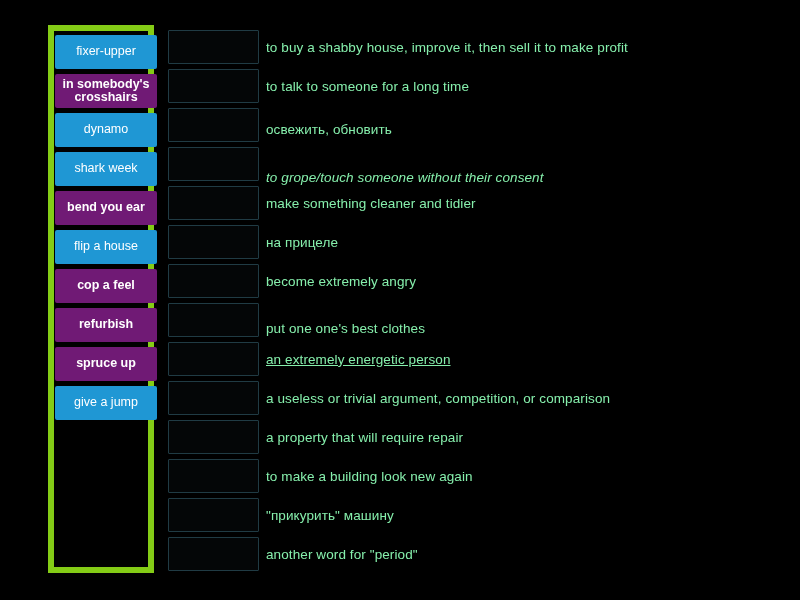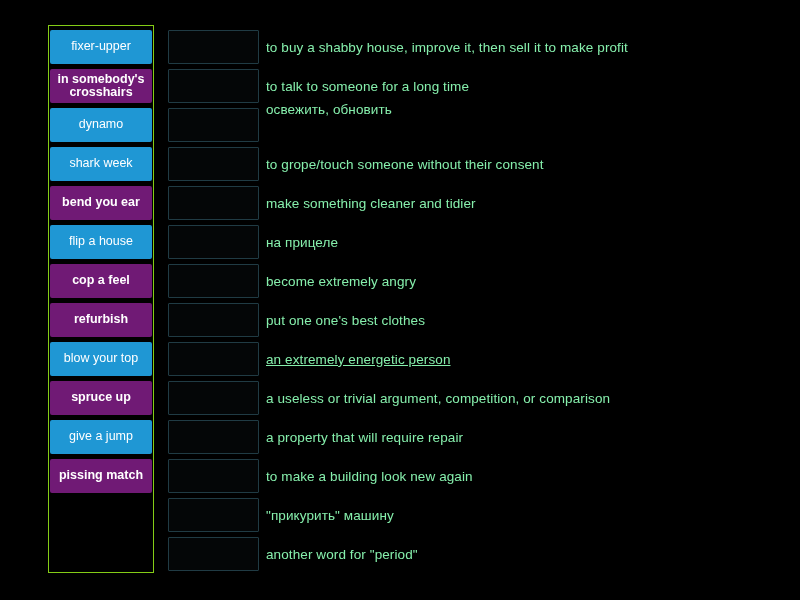--- a/index.html
+++ b/index.html
@@ -23,21 +23,21 @@
     background: #000000;
   }
 
   
   #tiles-panel {
     position: absolute;
     left: 48px;
     top: 25px;
     width: 106px;
     height: 548px;
-    border: 1px solid #84cc16;
+    border: 6px solid #84cc16;
     background: #000000;
     padding: 4px 1px;
   }
 
   .tile {
     position: relative;
     width: 102px;
     height: 34px;
     margin: 0 auto 5px auto;
     border-radius: 2px;
@@ -90,24 +90,22 @@
 
   <div id="tiles-panel">
       <div class="tile shade-a">fixer-upper</div>
       <div class="tile shade-b">in somebody's crosshairs</div>
       <div class="tile shade-a">dynamo</div>
       <div class="tile shade-a">shark week</div>
       <div class="tile shade-b">bend you ear</div>
       <div class="tile shade-a">flip a house</div>
       <div class="tile shade-b">cop a feel</div>
       <div class="tile shade-b">refurbish</div>
-      <div class="tile shade-a">blow your top</div>
       <div class="tile shade-b">spruce up</div>
       <div class="tile shade-a">give a jump</div>
-      <div class="tile shade-b">pissing match</div>
     </div>
 
   <div id="dropzones-layer">
       <div class="dropzone" style="top: 30px;"></div>
       <div class="dropzone" style="top: 69px;"></div>
       <div class="dropzone" style="top: 108px;"></div>
       <div class="dropzone" style="top: 147px;"></div>
       <div class="dropzone" style="top: 186px;"></div>
       <div class="dropzone" style="top: 225px;"></div>
       <div class="dropzone" style="top: 264px;"></div>
@@ -116,26 +114,26 @@
       <div class="dropzone" style="top: 381px;"></div>
       <div class="dropzone" style="top: 420px;"></div>
       <div class="dropzone" style="top: 459px;"></div>
       <div class="dropzone" style="top: 498px;"></div>
       <div class="dropzone" style="top: 537px;"></div>
     </div>
 
   <div id="definitions-layer">
       <div class="definition" style="top: 30px;">to buy a shabby house, improve it, then sell it to make profit</div>
       <div class="definition" style="top: 69px;">to talk to someone for a long time</div>
-      <div class="definition" style="top: 92px;">освежить, обновить</div>
-      <div class="definition" style="top: 147px;">to grope/touch someone without their consent</div>
+      <div class="definition" style="top: 112px;">освежить, обновить</div>
+      <div class="definition" style="top: 160px; font-style: italic;">to grope/touch someone without their consent</div>
       <div class="definition" style="top: 186px;">make something cleaner and tidier</div>
       <div class="definition" style="top: 225px;">на прицеле</div>
       <div class="definition" style="top: 264px;">become extremely angry</div>
-      <div class="definition" style="top: 303px;">put one one's best clothes</div>
+      <div class="definition" style="top: 311px;">put one one's best clothes</div>
       <div class="definition" style="top: 342px; text-decoration: underline;">an extremely energetic person</div>
       <div class="definition" style="top: 381px;">a useless or trivial argument, competition, or comparison</div>
       <div class="definition" style="top: 420px;">a property that will require repair</div>
       <div class="definition" style="top: 459px;">to make a building look new again</div>
       <div class="definition" style="top: 498px;">"прикурить" машину</div>
       <div class="definition" style="top: 537px;">another word for "period"</div>
     </div>
 
 </div>
 

